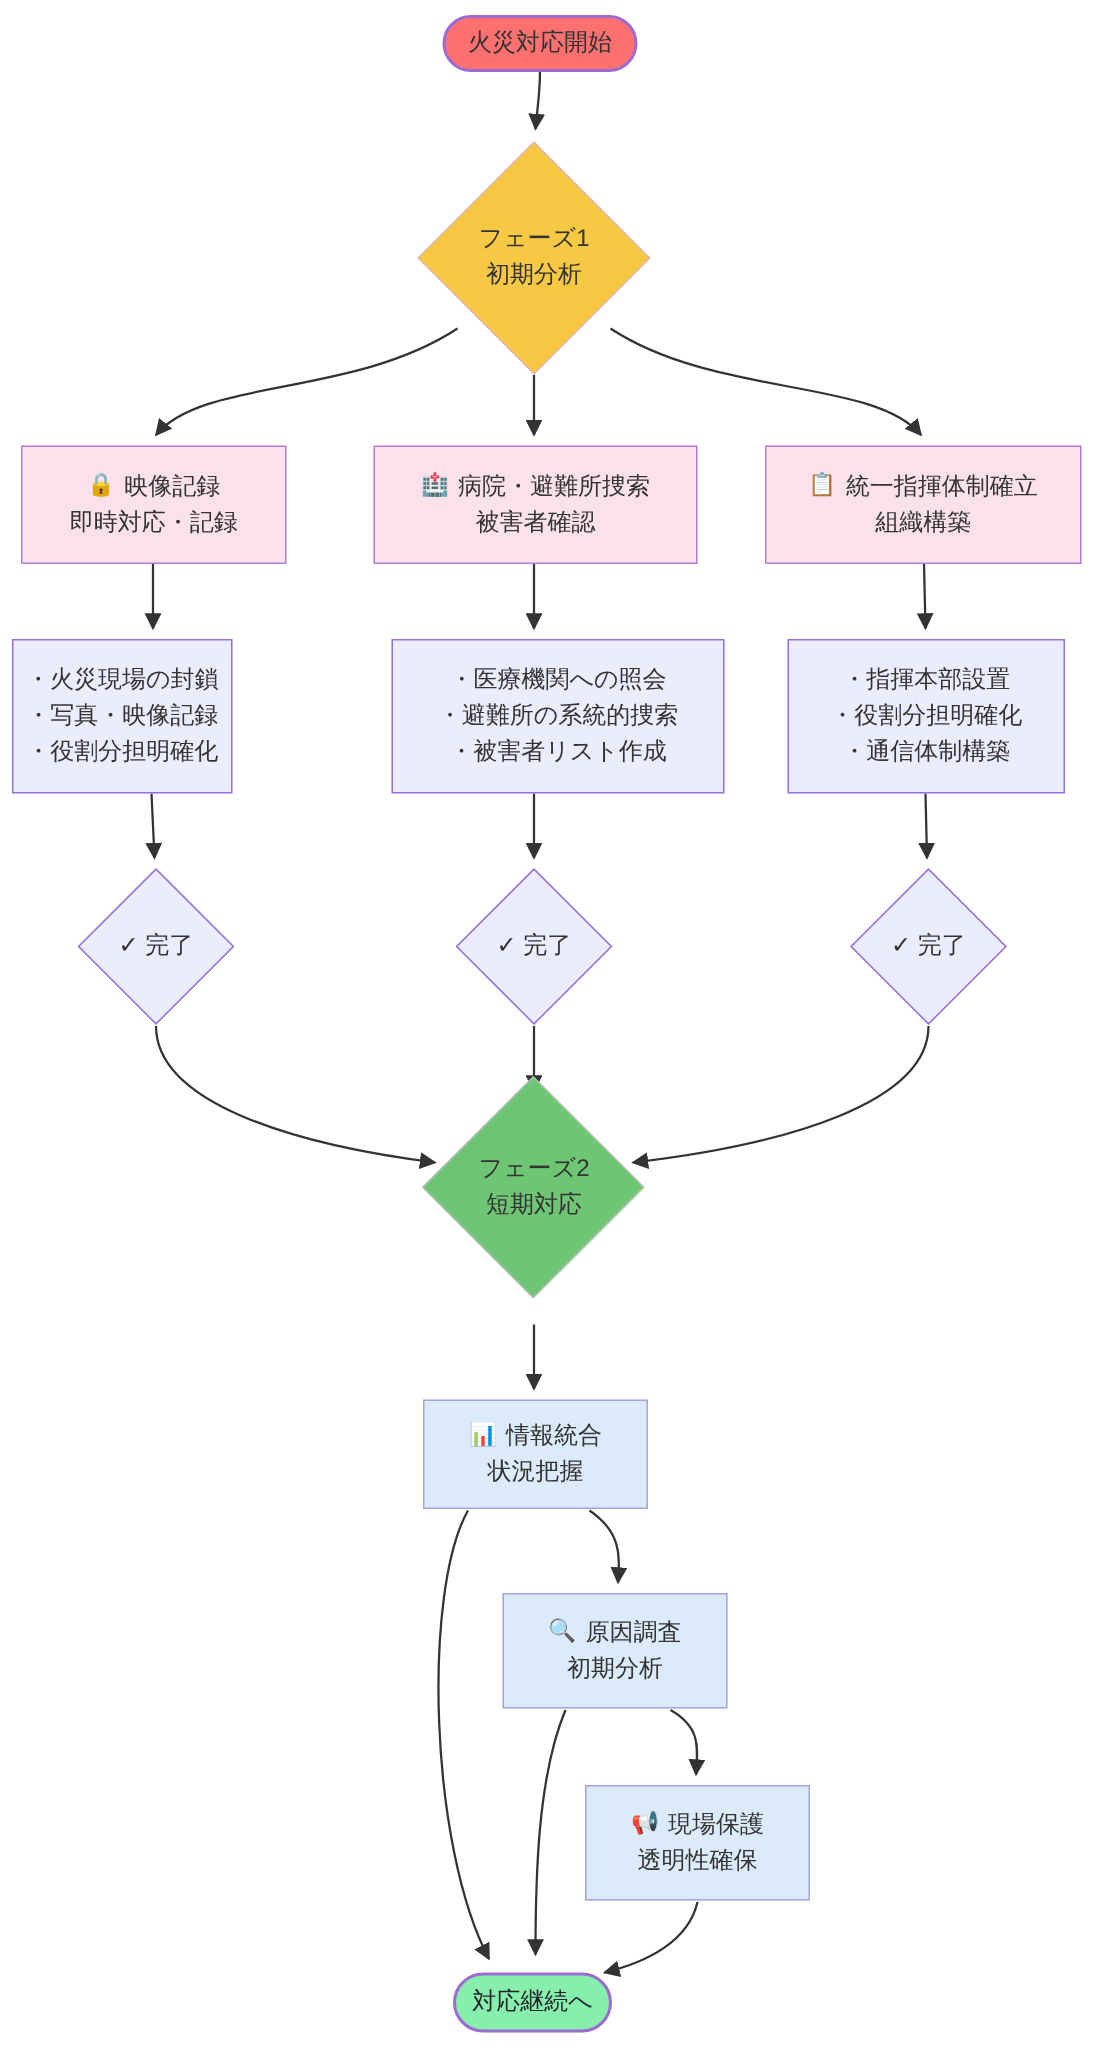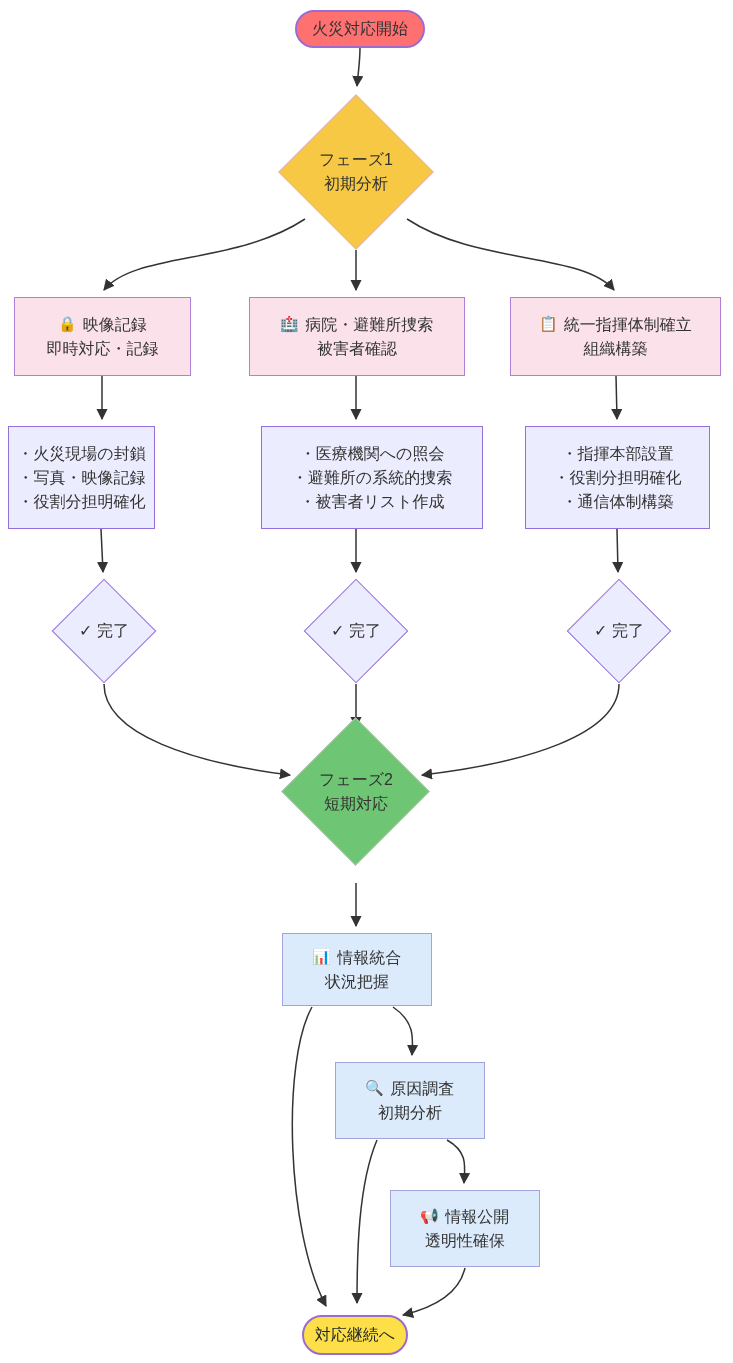--- a/index.html
+++ b/index.html
@@ -7,21 +7,21 @@
   #canvas{position:relative;width:733px;height:1363px;background:#ffffff;overflow:hidden;
           color:#333;font-size:16px;line-height:1.5;}
   #edges{position:absolute;left:0;top:0;width:733px;height:1363px;}
 
   .node{position:absolute;box-sizing:border-box;display:flex;flex-direction:column;
         align-items:center;justify-content:center;text-align:right;}
 
   
   .pill{border-radius:20px;}
   .pill.start{left:295px;top:10px;width:130px;height:38px;background:#ff7070;border:2px solid #9b6bd0;}
-  .pill.end{left:302px;top:1315px;width:106px;height:40px;background:#fde047;border:2px solid #9b6bd0;color:#23262e;}
+  .pill.end{left:302px;top:1315px;width:106px;height:40px;background:#86efac;border:2px solid #9b6bd0;color:#23262e;}
 
   
   .rect{border:1.5px solid #9370db;background:#ececff;}
   .rect.pink{background:#fbe2ea;border-color:#b07fd8;}
   .rect.blue{background:#dcebfb;border-color:#a3a3dd;}
   .rect.b1{left:14px;top:297px;width:177px;height:79px;}
   .rect.b2{left:249px;top:297px;width:216px;height:79px;}
   .rect.b3{left:510px;top:297px;width:211px;height:79px;}
   .rect.t1{left:8px;top:426px;width:147px;height:103px;}
   .rect.t2{left:261px;top:426px;width:222px;height:103px;}
@@ -186,21 +186,21 @@
       <span>原因調査</span>
     </div>
     <div class="line">
       <span>初期分析</span>
     </div>
   </div>
 
   <div class="node rect blue publish">
     <div class="line">
       <span class="emoji">📢</span>
-      <span>情報公開</span>
+      <span>現場保護</span>
     </div>
     <div class="line">
       <span>透明性確保</span>
     </div>
   </div>
 
   <div class="node pill end">
     <span>対応継続へ</span>
   </div>
 

